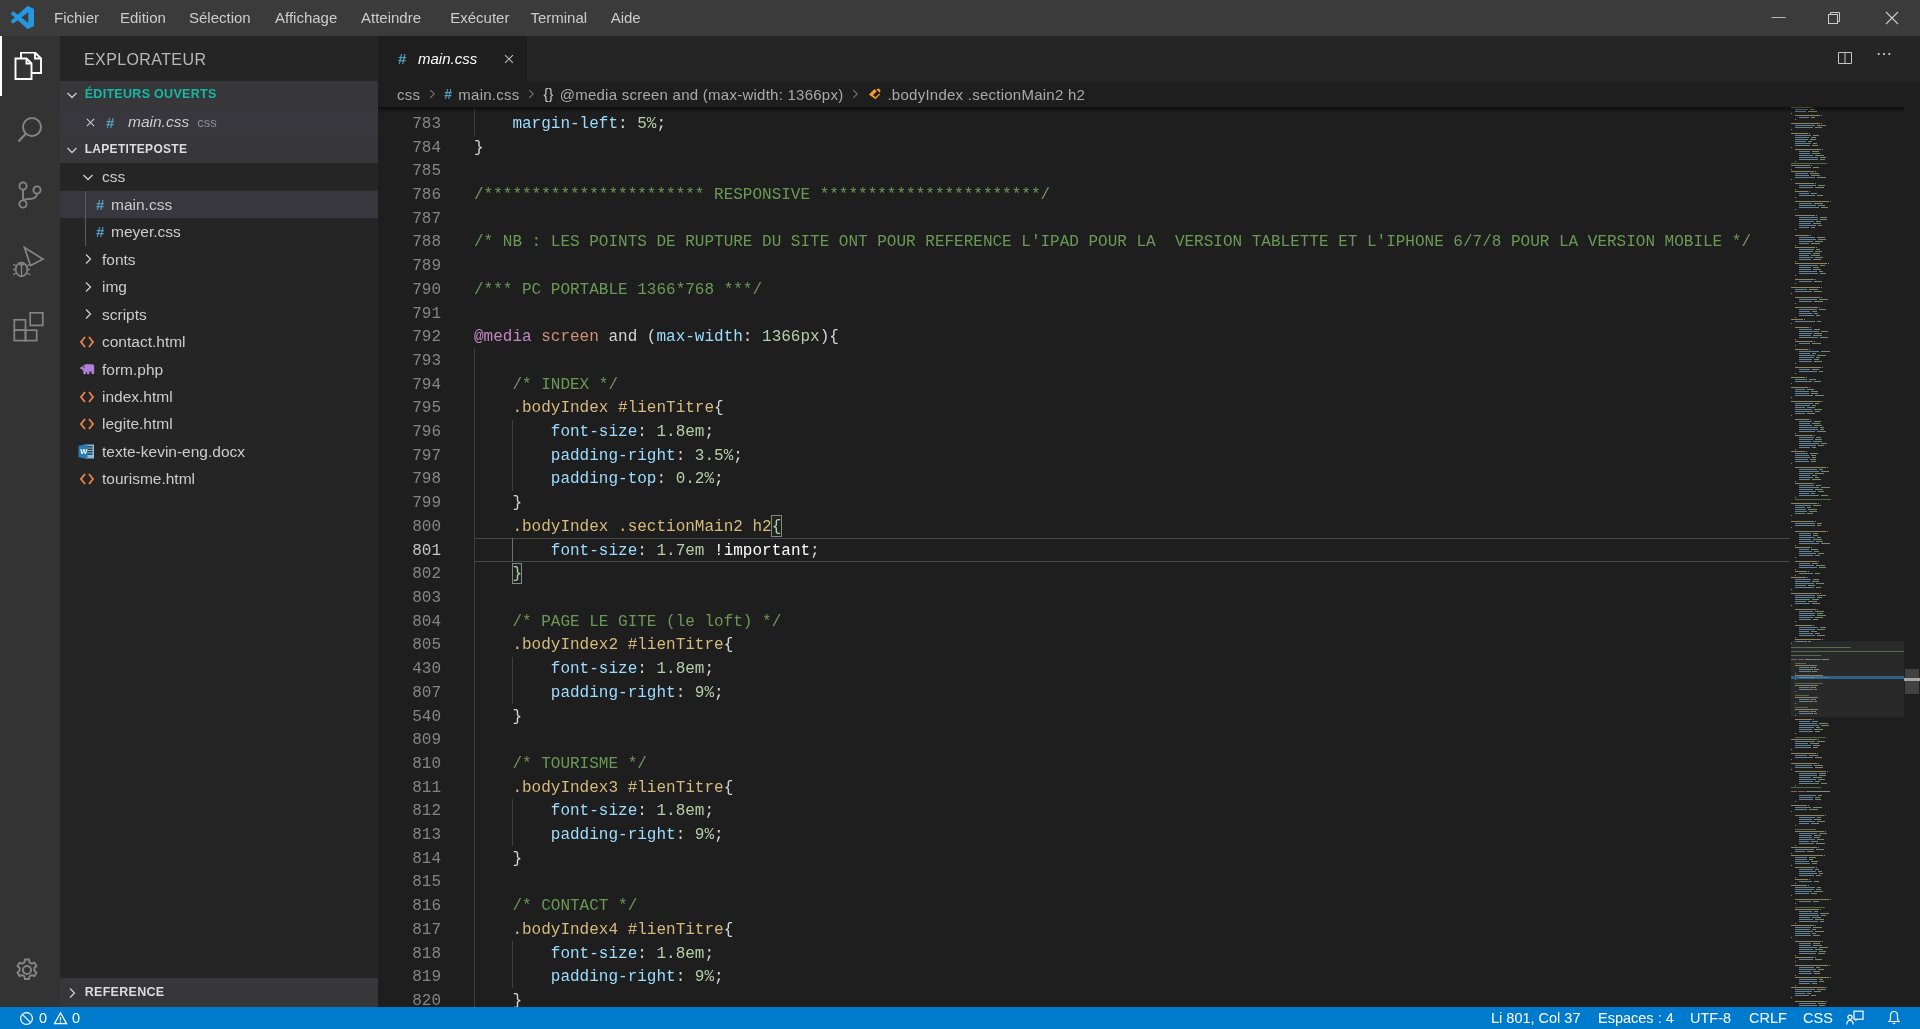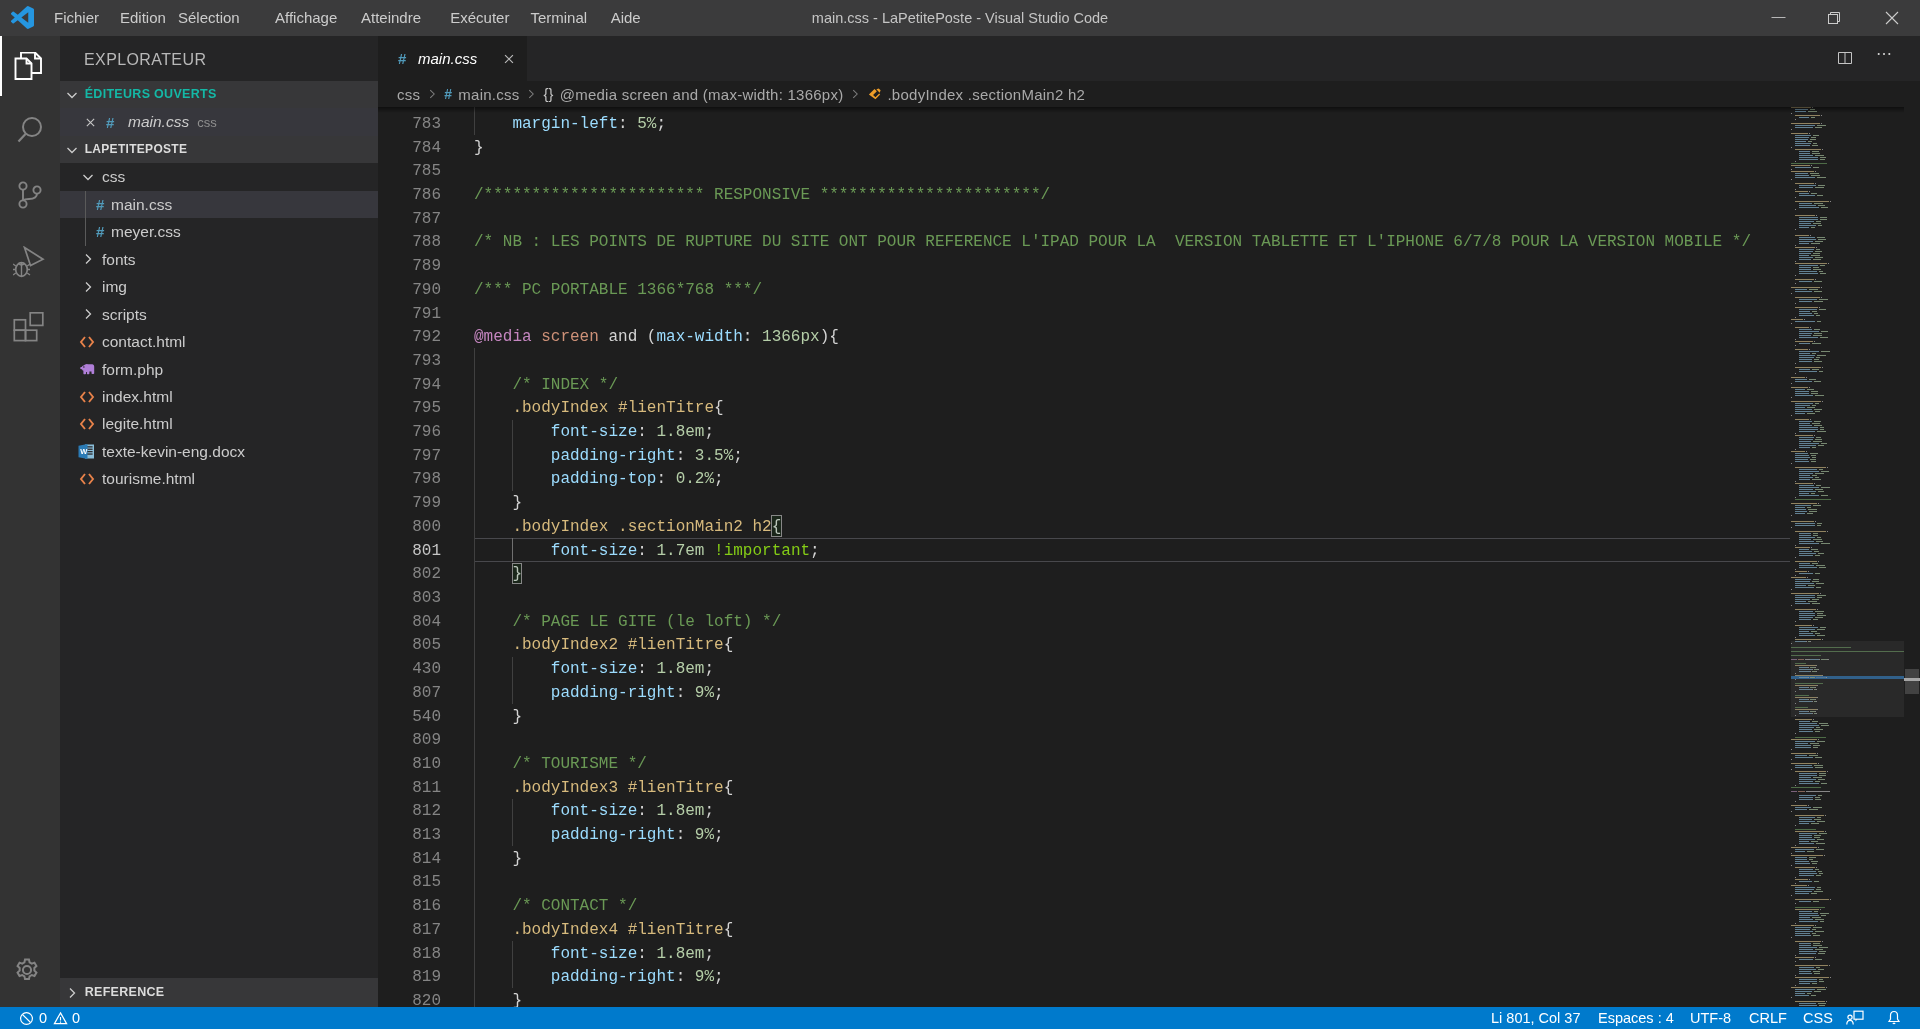--- a/index.html
+++ b/index.html
@@ -15,41 +15,40 @@
 .rowtext{font-size:15.5px;color:#cccccc}
 #editor{position:absolute;left:378px;top:36px;width:1542px;height:971px;background:#1e1e1e}
 #tabbar{position:absolute;left:0;top:0;width:1542px;height:45px;background:#252526}
 #tab1{position:absolute;left:0;top:0;width:149px;height:45px;background:#1e1e1e}
 #breadcrumb{position:absolute;left:19px;top:45px;height:26px;display:flex;align-items:center;
   font-size:15px;color:#a9a9a9;letter-spacing:.25px;white-space:nowrap}
 #code{position:absolute;left:0;top:71px;width:1542px;height:900px;overflow:hidden}
 pre{font-family:"Liberation Mono",monospace;font-size:16px;line-height:23.7px;white-space:pre}
 .gut{position:absolute;right:0;top:0;text-align:right;color:#858585}
 .cl{color:#6a9955}.cp{color:#9cdcfe}.cn{color:#b5cea8}.cw{color:#d4d4d4}
-.cs{color:#d7ba7d}.ck{color:#c586c0}.co{color:#ce9178}.ci{color:#84cc16}
+.cs{color:#d7ba7d}.ck{color:#c586c0}.co{color:#ce9178}.ci{color:#ffffff}
 #statusbar{position:absolute;left:0;top:1007px;width:1920px;height:22px;background:#007acc;color:#ffffff;font-size:14.5px}
 .sbitem{position:absolute;top:0;height:22px;line-height:22px}
 .guide{position:absolute;width:1px;background:#404040}
 svg{display:block}
 </style></head><body>
 <div id="titlebar">
     <svg class="abs" style="left:11px;top:6px" width="23" height="23" viewBox="0 0 24 24">
       <path fill="#2596e0" d="M23.15 2.587 18.21.27a1.494 1.494 0 0 0-1.705.29l-9.46 8.63-4.12-3.128a.999.999 0 0 0-1.276.057L.327 7.261a1 1 0 0 0-.001 1.479L3.899 12 .326 15.26a1 1 0 0 0 .001 1.479L1.65 17.94a.999.999 0 0 0 1.276.057l4.12-3.128 9.46 8.63a1.492 1.492 0 0 0 1.704.29l4.942-2.377A1.5 1.5 0 0 0 24 20.06V3.939a1.5 1.5 0 0 0-.85-1.352zm-5.146 14.861L10.826 12l7.178-5.448v10.896z"></path>
     </svg>
     <div id="menus">
       <span class="abs" style="left:54px;top:0;height:36px;line-height:36px">Fichier</span>
       <span class="abs" style="left:120px;top:0;height:36px;line-height:36px">Edition</span>
-      <span class="abs" style="left:178px;top:0;height:32px;line-height:36px">Sélection</span>
+      <span class="abs" style="left:189px;top:0;height:32px;line-height:36px">Sélection</span>
       <span class="abs" style="left:275px;top:0;height:36px;line-height:36px">Affichage</span>
       <span class="abs" style="left:361px;top:0;height:36px;line-height:36px">Atteindre</span>
       <span class="abs" style="left:450.2px;top:0;height:36px;line-height:36px">Exécuter</span>
       <span class="abs" style="left:530.4px;top:0;height:36px;line-height:36px">Terminal</span>
       <span class="abs" style="left:610.7px;top:0;height:36px;line-height:36px">Aide</span>
     </div>
-    <div id="wintitle">main.css - LaPetitePoste - Visual Studio Code</div>
     <svg class="abs" style="left:1771px;top:17px" width="15" height="2" viewBox="0 0 14 2">
       <rect width="14" height="1" fill-opacity="0.85" fill="#cccccc"></rect>
     </svg>
     <svg class="abs" style="left:1828px;top:12px" width="12" height="12" viewBox="0 0 12 12">
       <rect x="0.5" y="2.5" width="9" height="9" fill="none" stroke="#cccccc"></rect>
       <path d="M2.5 2.5 V0.5 H11.5 V9.5 H9.5" fill="none" stroke="#cccccc"></path>
     </svg>
     <svg class="abs" style="left:1885px;top:11px" width="14" height="14" viewBox="0 0 14 14">
       <path d="M1 1 L13 13 M13 1 L1 13" stroke="#cccccc" stroke-width="1.1"></path>
     </svg>

